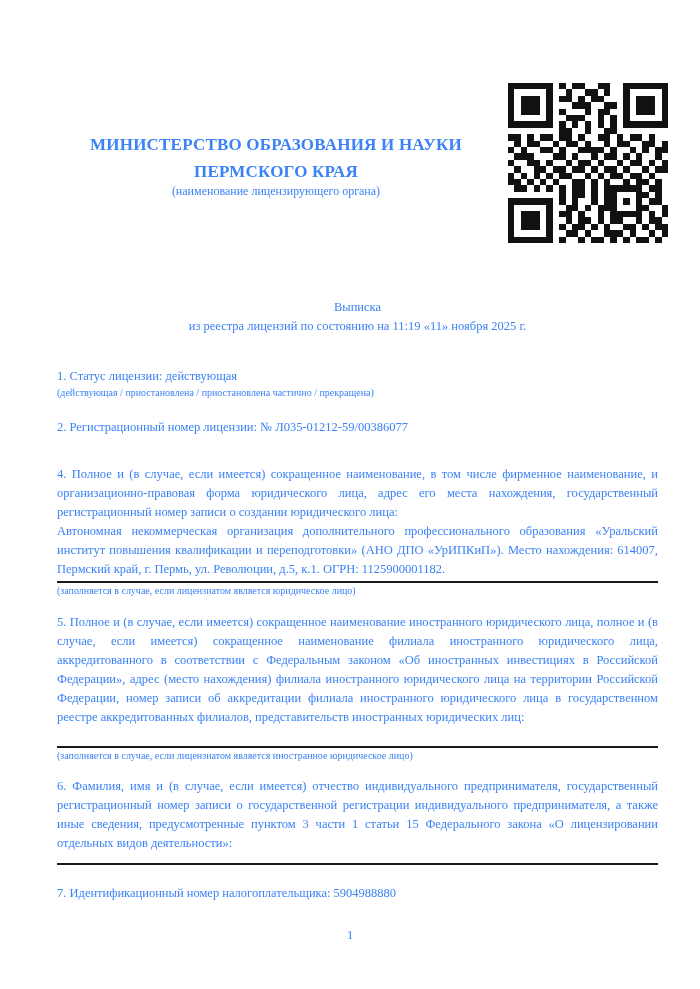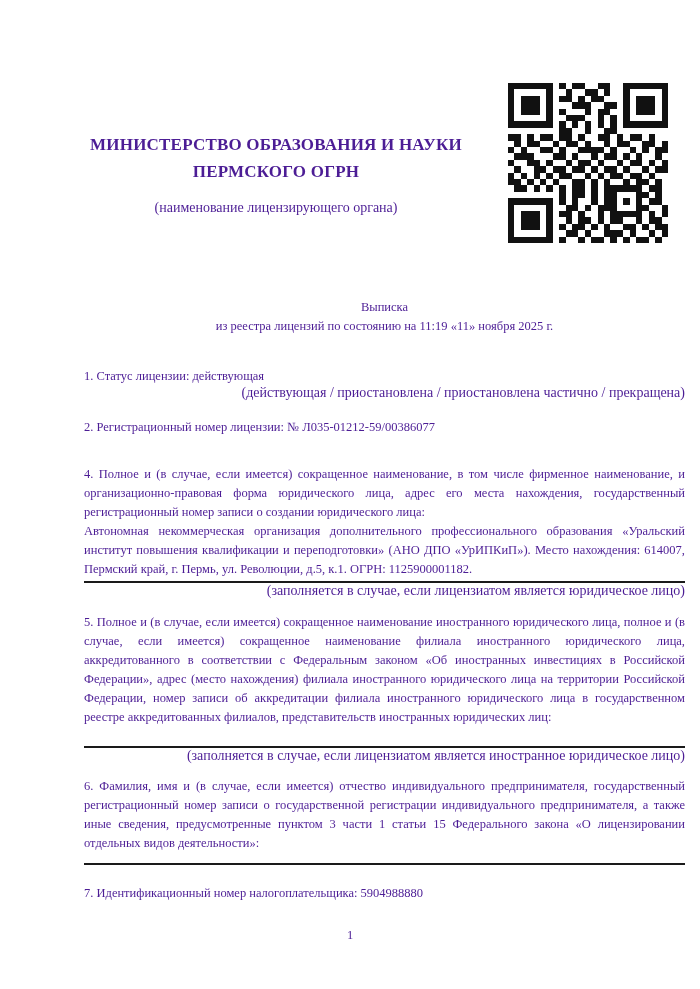--- a/index.html
+++ b/index.html
@@ -3,67 +3,67 @@
 <meta charset="utf-8">
 <style>
   * { margin: 0; padding: 0; box-sizing: border-box; }
   html, body { background: #888; }
   .page {
     position: relative;
     width: 700px;
     height: 989px;
     margin: 0 auto;
     background: #ffffff;
-    color: #4c1d95;
+    color: #3b82f6;
     font-family: "Liberation Serif", "DejaVu Serif", serif;
     overflow: hidden;
   }
   
   .header {
     position: absolute;
     left: 66px;
     top: 131px;
     width: 420px;
     text-align: center;
   }
   .header .title {
     font-weight: bold;
     font-size: 17px;
     line-height: 27px;
     letter-spacing: 0.2px;
   }
   .header .subtitle {
-    margin-top: 17px;
-    font-size: 14px;
+    margin-top: 0;
+    font-size: 12px;
     line-height: 12px;
   }
   
   .qr {
     position: absolute;
     left: 508px;
     top: 83px;
     width: 160px;
     height: 160px;
   }
   .qr svg { display: block; width: 100%; height: 100%; }
   
   .content {
     position: absolute;
-    left: 84px;
+    left: 57px;
     top: 298px;
     width: 601px;
     font-size: 12.5px;
     line-height: 19px;
   }
   .doc-title { text-align: center; }
   .item { margin-top: 15px; }
   .item p.just { text-align: justify; }
   .caption {
-    text-align: right;
-    font-size: 14px;
+    text-align: left;
+    font-size: 10px;
     line-height: 14px;
   }
   .rule {
     border: 0;
     border-top: 2px solid #1a1a1a;
     height: 0;
     margin: 2px 0 1px 0;
   }
   .rule.gap-small { margin-top: 10px; }
   .rule.gap-line { margin-top: 19px; }
@@ -77,21 +77,21 @@
   }
 </style>
 </head>
 <body>
 
 <div class="page">
 
   <div class="header">
     <div class="title">
       <div>МИНИСТЕРСТВО ОБРАЗОВАНИЯ И НАУКИ</div>
-      <div>ПЕРМСКОГО ОГРН</div>
+      <div>ПЕРМСКОГО КРАЯ</div>
     </div>
     <div class="subtitle">(наименование лицензирующего органа)</div>
   </div>
 
   <div class="qr">
       <svg viewBox="0 0 25 25" shape-rendering="crispEdges" fill="#111111" xmlns="http://www.w3.org/2000/svg">
         <rect x="0" y="0" width="1" height="1"></rect>
         <rect x="1" y="0" width="1" height="1"></rect>
         <rect x="2" y="0" width="1" height="1"></rect>
         <rect x="3" y="0" width="1" height="1"></rect>

